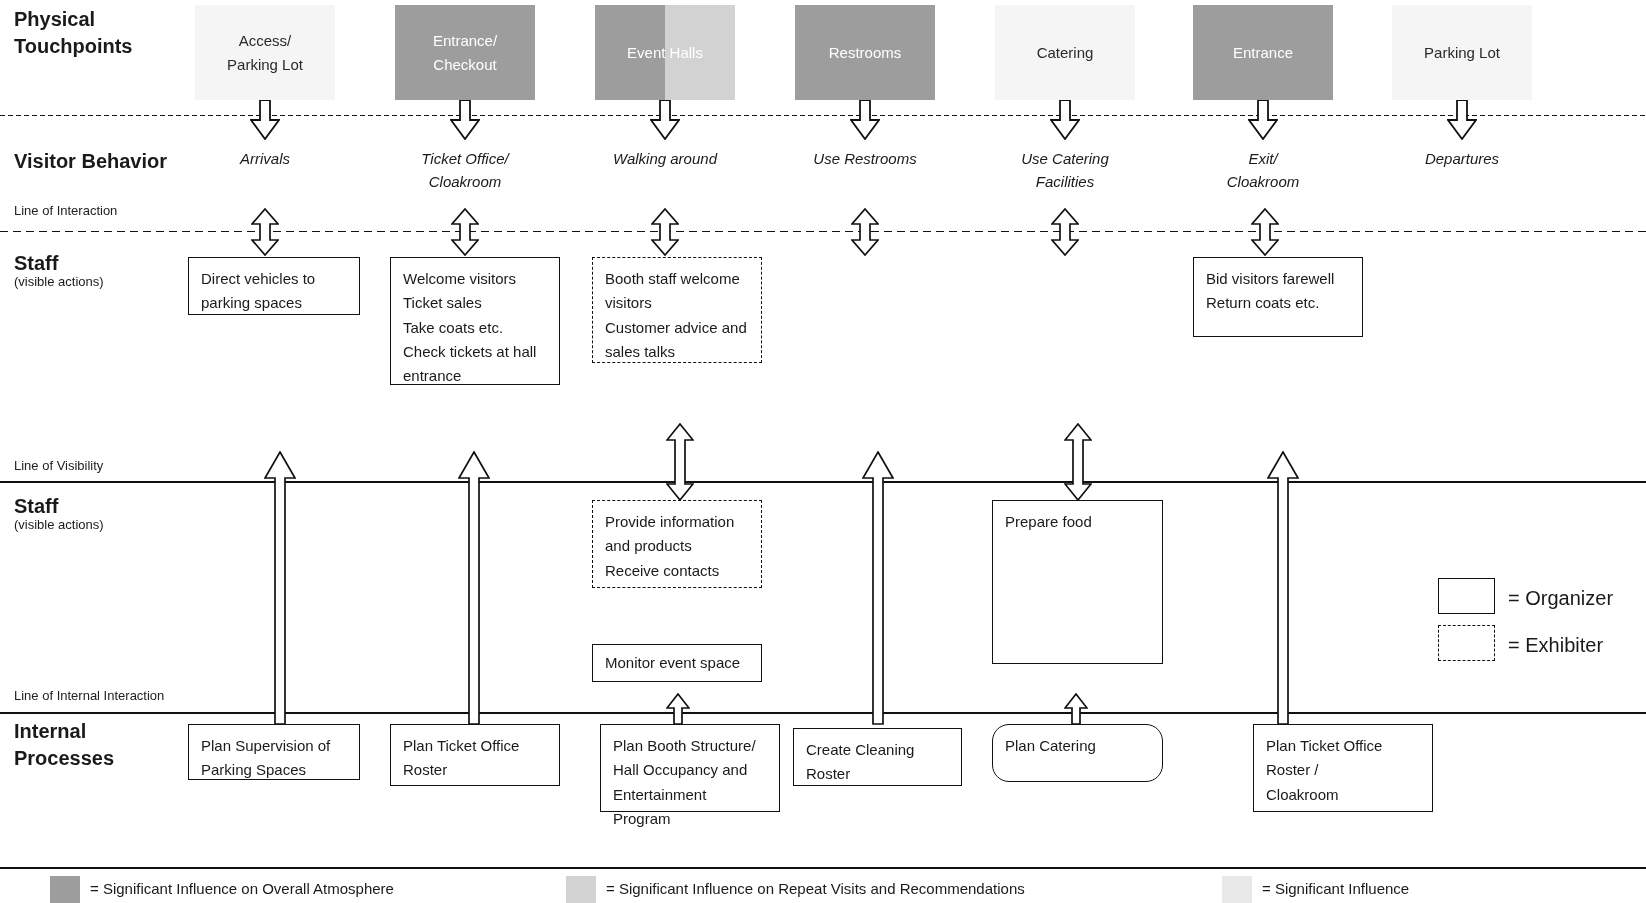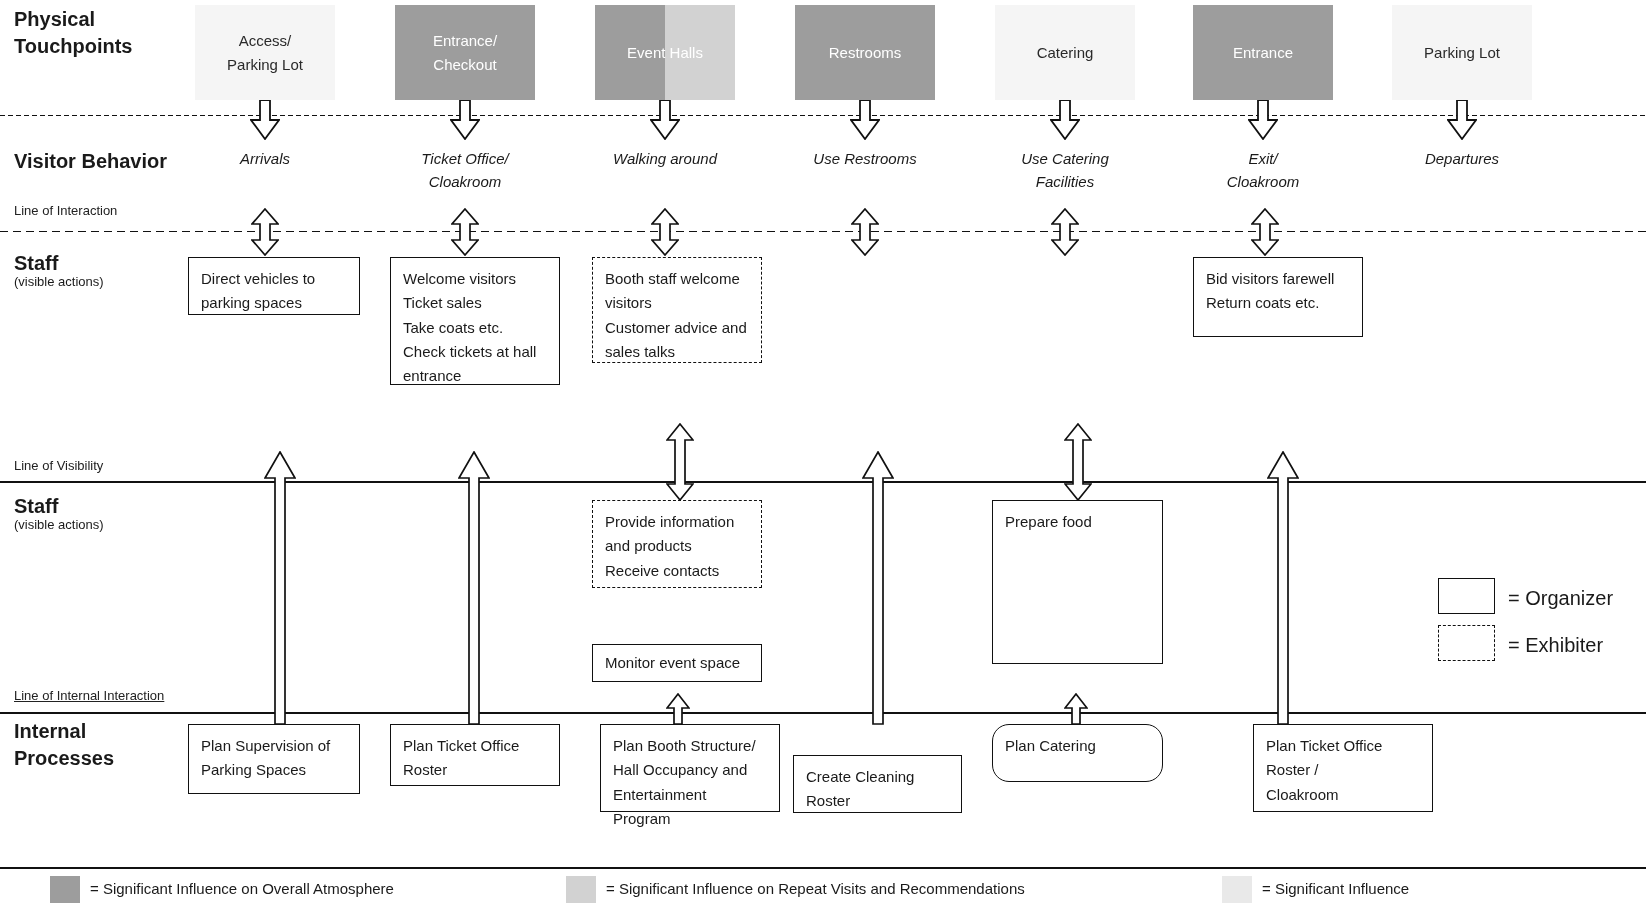--- a/index.html
+++ b/index.html
@@ -67,21 +67,21 @@
 
   <div class="rail bold pre" style="top:6px;">Physical
 Touchpoints</div>
   <div class="rail bold" style="top:148px;">Visitor Behavior</div>
   <div class="rail small" style="top:203px;">Line of Interaction</div>
   <div class="rail bold" style="top:250px;">Staff</div>
   <div class="rail sub" style="top:274px;">(visible actions)</div>
   <div class="rail small" style="top:458px;">Line of Visibility</div>
   <div class="rail bold" style="top:493px;">Staff</div>
   <div class="rail sub" style="top:517px;">(visible actions)</div>
-  <div class="rail small" style="top:688px;text-decoration:underline;">Line of Internal Interaction</div>
+  <div class="rail small" style="top:688px;">Line of Internal Interaction</div>
   <div class="rail bold pre" style="top:718px;">Internal
 Processes</div>
 
   <div class="tp light pre" style="left:195px;">Access/
 Parking Lot</div>
   <div class="tp dark pre" style="left:395px;">Entrance/
 Checkout</div>
   <div class="tp dark pre" style="left:795px;">Restrooms</div>
   <div class="tp split pre" style="left:595px;">Event Halls</div>
   <div class="tp light pre" style="left:995px;">Catering</div>
@@ -227,28 +227,28 @@
       <svg width="24" height="31" viewBox="0 0 24 31">
         <path d="M12,1 L23,15 L16,15 L16,31 L8,31 L8,15 L1,15 Z" fill="#fff" stroke="#111" stroke-width="1.7"></path>
       </svg>
     </div>
   <div class="arrow" style="left:1064px;top:693px;">
       <svg width="24" height="31" viewBox="0 0 24 31">
         <path d="M12,1 L23,15 L16,15 L16,31 L8,31 L8,15 L1,15 Z" fill="#fff" stroke="#111" stroke-width="1.7"></path>
       </svg>
     </div>
 
-  <div class="box pre" style="left:188px;top:724px;width:172px;height:70px;">Plan Supervision of
+  <div class="box pre" style="left:188px;top:724px;width:172px;height:56px;">Plan Supervision of
 Parking Spaces</div>
   <div class="box pre" style="left:390px;top:724px;width:170px;height:62px;">Plan Ticket Office
 Roster</div>
   <div class="box pre" style="left:600px;top:724px;width:180px;height:88px;">Plan Booth Structure/
 Hall Occupancy and
 Entertainment Program</div>
-  <div class="box pre" style="left:793px;top:755px;width:169px;height:58px;">Create Cleaning Roster</div>
+  <div class="box pre" style="left:793px;top:728px;width:169px;height:58px;">Create Cleaning Roster</div>
   <div class="box pre" style="left:992px;top:724px;width:171px;height:58px;border-radius:17px;">Plan Catering</div>
   <div class="box pre" style="left:1253px;top:724px;width:180px;height:88px;">Plan Ticket Office
 Roster /
 Cloakroom</div>
 
   <div class="sq dark" style="left:50px;top:876px;"></div>
   <div class="bl-text" style="left:90px;">=  Significant Influence on Overall Atmosphere</div>
   <div class="sq mid" style="left:566px;top:876px;"></div>
   <div class="bl-text" style="left:606px;">=  Significant Influence on Repeat Visits and Recommendations</div>
   <div class="sq pale" style="left:1222px;top:876px;"></div>

